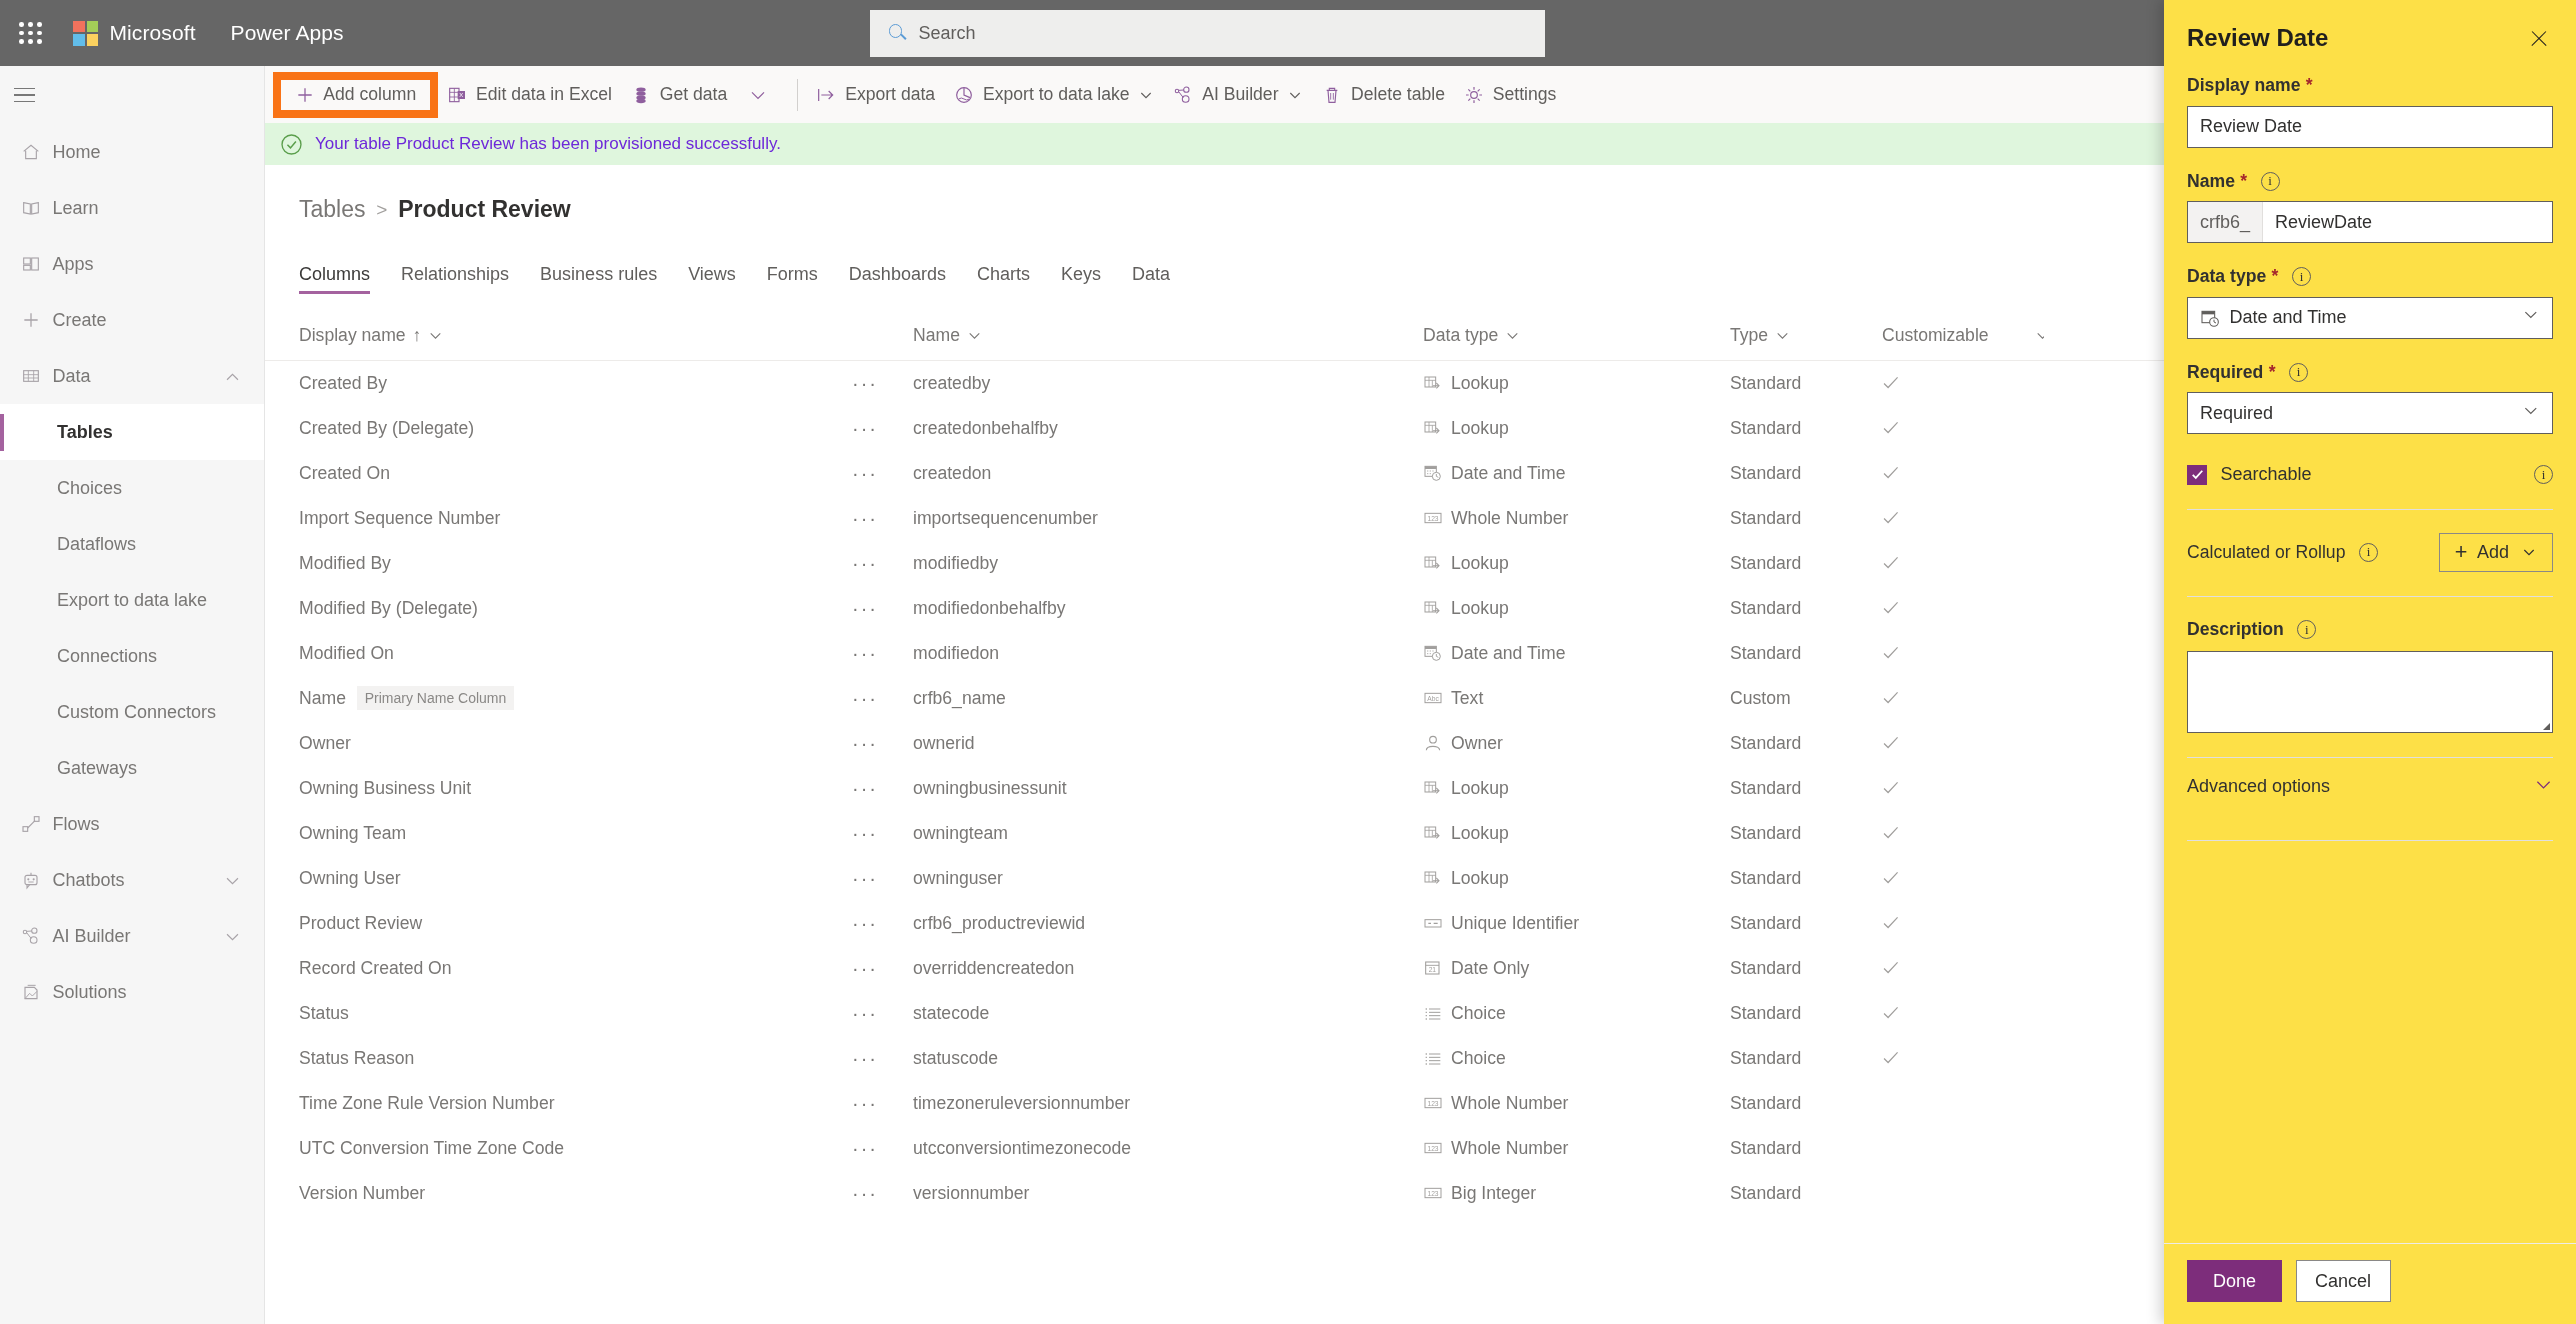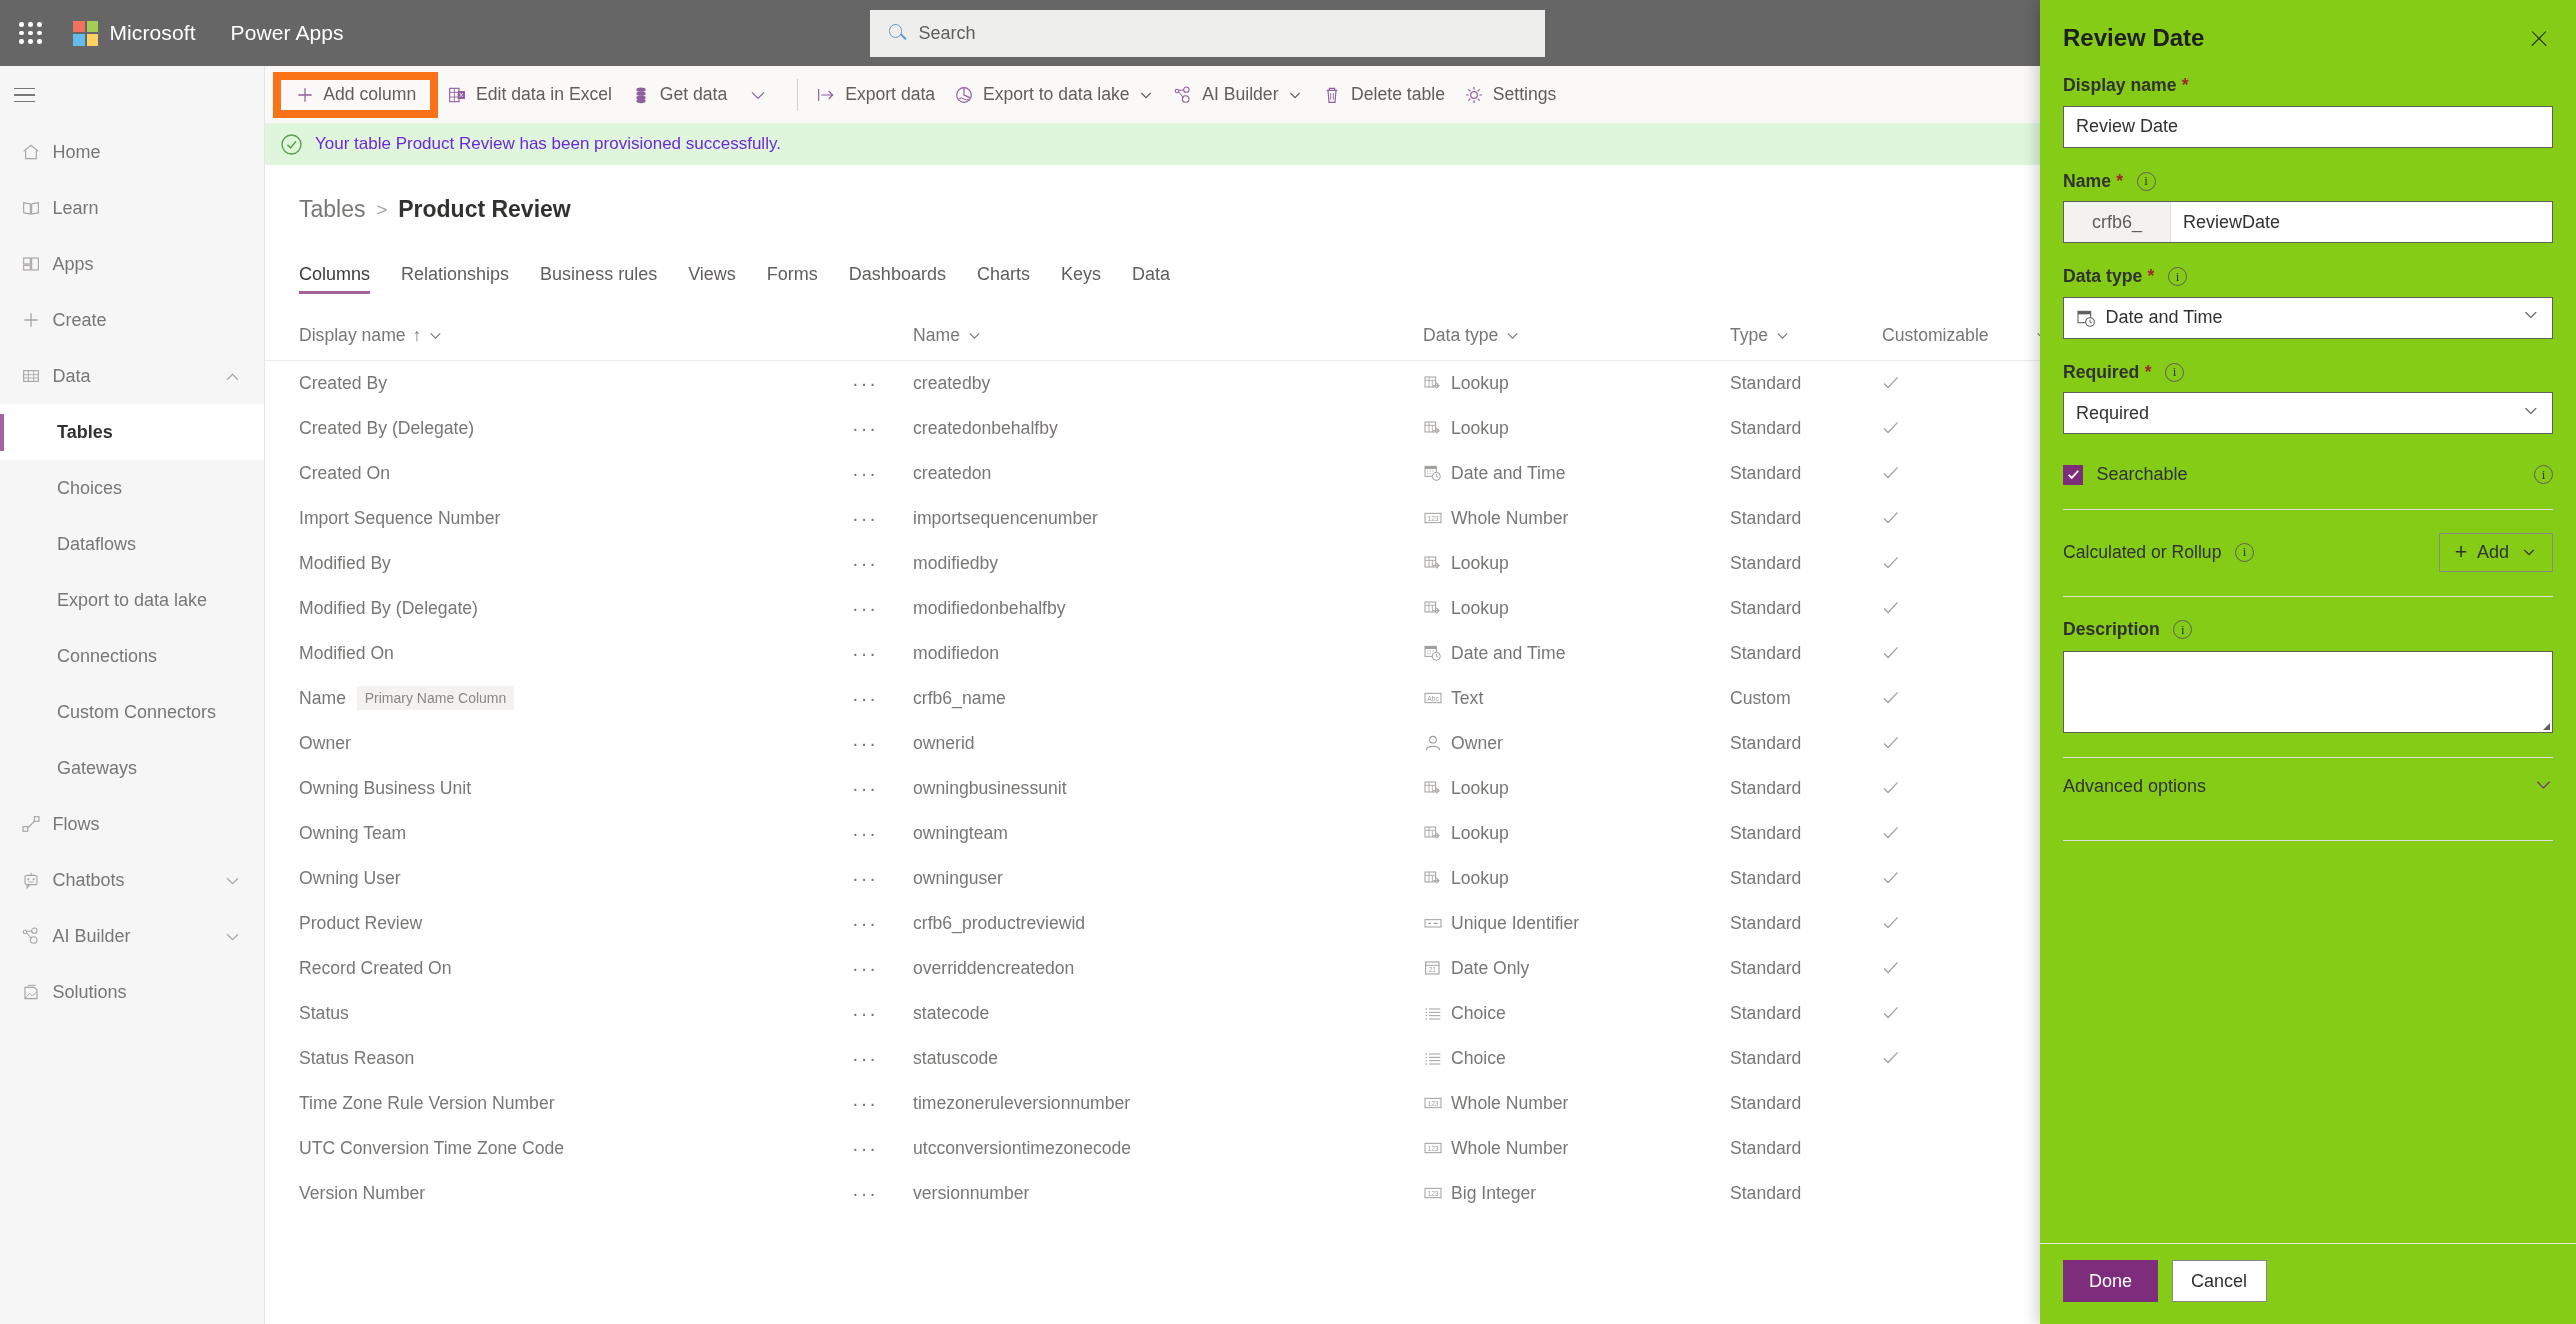--- a/index.html
+++ b/index.html
@@ -153,21 +153,21 @@
   .hchev { margin-left: 6.8px; display: flex; align-items: center; }
   .dots { cursor: pointer; font-size: 20px; line-height: 6.8px; }
   .badge {
     background: #f3f2f1; color: #8a8886; font-size: 14px; padding: 4px 8px; margin-left: 10.8px;
   }
   .dticon { margin-right: 8px; display: flex; align-items: center; flex: 0 0 auto; }
   .ckmark { width: 17.6px; height: 17.6px; }
 
   
   #panel {
-    position: absolute; right: 0; top: 0; width: 536px; height: 1325px; background: #84cc16;
+    position: absolute; right: 0; top: 0; width: 412px; height: 1325px; background: #fde047;
     box-shadow: -4px 0 13.5px rgba(0,0,0,.18); display: flex; flex-direction: column;
   }
   #panel-head {
     display: flex; align-items: flex-start; justify-content: space-between;
     padding: 24px 23px 0 23px;
   }
   #panel-title { font-size: 24px; font-weight: bold; color: #201f1e; }
   #panel-close { cursor: pointer; width: 28px; height: 28px; position: relative; }
   #panel-close::before, #panel-close::after {
     content: ""; position: absolute; left: 4px; top: 13.5px; width: 20px; height: 1.4px; background: #201f1e;
@@ -186,21 +186,21 @@
   }
   .finput {
     margin-top: 9.5px; height: 42px; border: 1px solid #605e5c; display: flex; align-items: center;
     padding: 0 12px; font-size: 18px; color: #323130; background: #fff; cursor: text;
   }
   .fprefix {
     height: 42px; margin-top: 9.5px; border: 1px solid #605e5c; display: flex; align-items: stretch;
     background: #fff;
   }
   .fprefix .pfx {
-    background: #f3f2f1; display: flex; align-items: center; padding: 0 28px;
+    background: #f3f2f1; display: flex; align-items: center; padding: 0 12px;
     color: #605e5c; font-size: 18px; border-right: 0.7px solid #e1dfdd;
   }
   .fprefix .pval { display: flex; align-items: center; padding: 0 12px; font-size: 18px; color: #323130; cursor: text; }
   .fselect {
     margin-top: 9.5px; height: 42px; border: 1px solid #605e5c; display: flex; align-items: center;
     padding: 0 12px; font-size: 18px; color: #323130; background: #fff; cursor: pointer;
     justify-content: space-between;
   }
   .fselect .sel-left { display: flex; align-items: center; }
   .fselect .sel-icon { margin-right: 9.5px; display: flex; align-items: center; }

